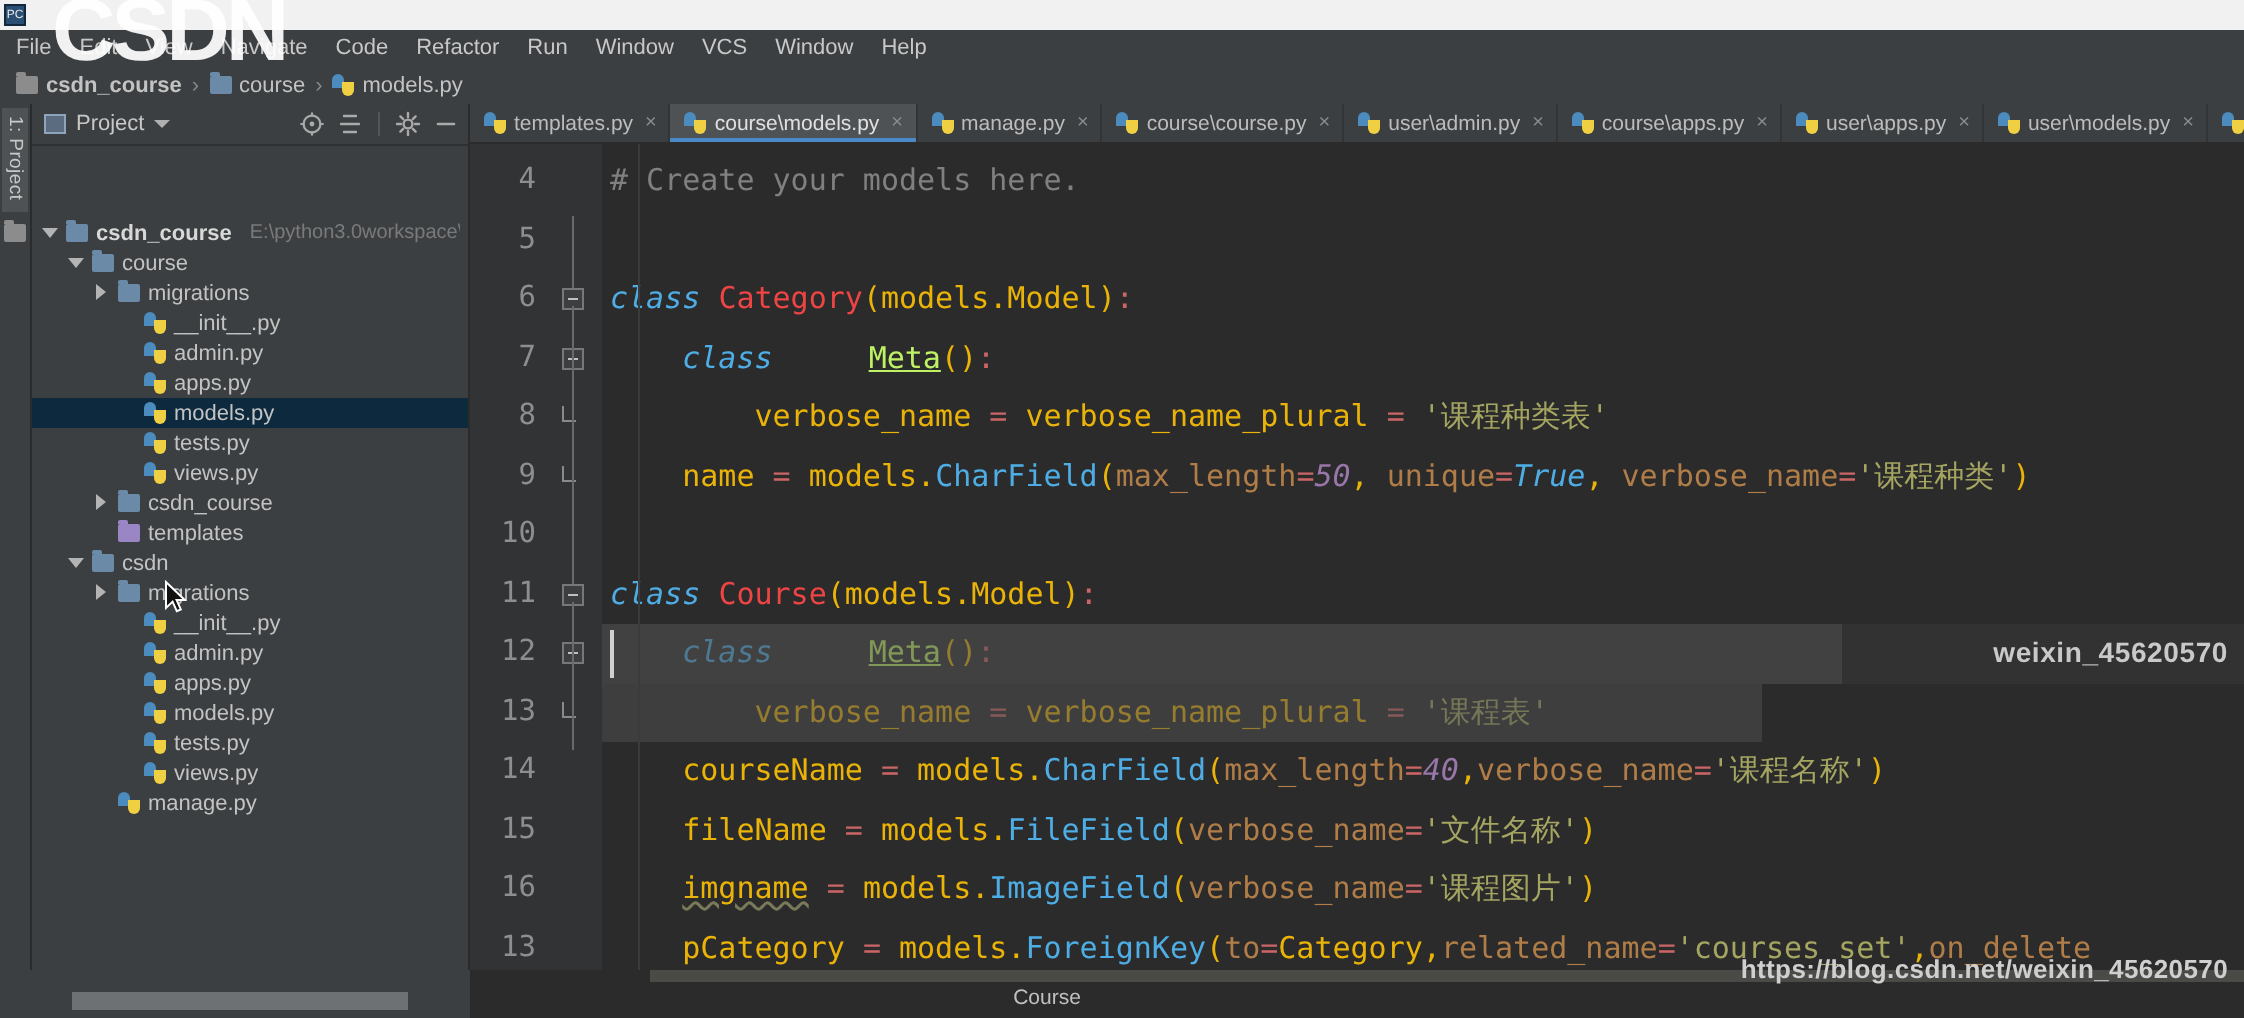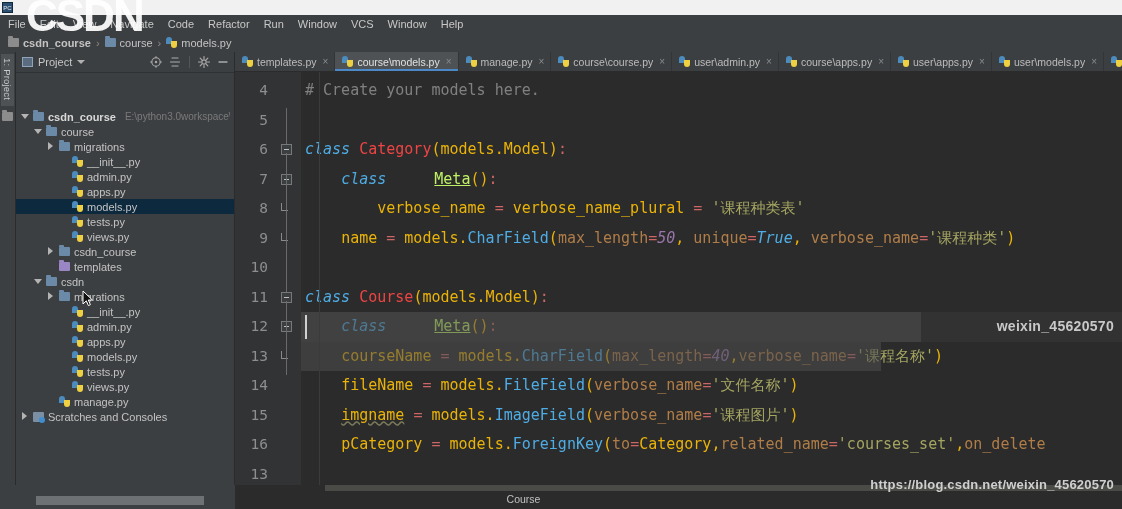--- a/index.html
+++ b/index.html
@@ -469,25 +469,20 @@
         <div class="row" style="padding-left: 43px;">
           <span class="arrow"></span>
           <span class="py-ico"></span>
           <span class="lbl">views.py</span>
         </div>
         <div class="row" style="padding-left: 30px;">
           <span class="arrow"></span>
           <span class="py-ico"></span>
           <span class="lbl">manage.py</span>
         </div>
-        <div class="row" style="padding-left: 4px;">
-          <span class="arrow"><i class="tri right"></i></span>
-          <span class="scratch-ico"></span>
-          <span class="lbl">Scratches and Consoles</span>
-        </div>
       </div>
 
     <div id="project-scroll">
       <div class="thumb"></div>
     </div>
   </div>
 
   <div id="editor-area">
 
     <div id="tabs">
@@ -585,20 +580,21 @@
       <div id="code">
           <div class="cl"><span class="t-comment"># Create your models here.</span></div>
           <div class="cl"></div>
           <div class="cl"><span class="t-kw">class</span> <span class="t-cls">Category</span><span class="t-plain">(models.Model)</span><span class="t-colon">:</span></div>
           <div class="cl">    <span class="t-kw">class</span> <span class="t-meta">Meta</span><span class="t-plain">()</span><span class="t-colon">:</span></div>
           <div class="cl">        <span class="t-plain">verbose_name</span> <span class="t-eq">=</span> <span class="t-plain">verbose_name_plural</span> <span class="t-eq">=</span> <span class="t-str">'课程种类表'</span></div>
           <div class="cl">    <span class="t-plain">name</span> <span class="t-eq">=</span> <span class="t-plain">models.</span><span class="t-field">CharField</span><span class="t-plain">(</span><span class="t-kwarg">max_length</span><span class="t-eq">=</span><span class="t-num">50</span><span class="t-plain">, </span><span class="t-kwarg">unique</span><span class="t-eq">=</span><span class="t-bool">True</span><span class="t-plain">, </span><span class="t-kwarg">verbose_name</span><span class="t-eq">=</span><span class="t-str">'课程种类'</span><span class="t-plain">)</span></div>
           <div class="cl"></div>
           <div class="cl"><span class="t-kw">class</span> <span class="t-cls">Course</span><span class="t-plain">(models.Model)</span><span class="t-colon">:</span></div>
           <div class="cl caretline">    <span class="t-kw">class</span> <span class="t-meta">Meta</span><span class="t-plain">()</span><span class="t-colon">:</span></div>
+          <div class="cl">        <span class="t-plain">verbose_name</span> <span class="t-eq">=</span> <span class="t-plain">verbose_name_plural</span> <span class="t-eq">=</span> <span class="t-str">'课程表'</span></div>
           <div class="cl">    <span class="t-plain">courseName</span> <span class="t-eq">=</span> <span class="t-plain">models.</span><span class="t-field">CharField</span><span class="t-plain">(</span><span class="t-kwarg">max_length</span><span class="t-eq">=</span><span class="t-num">40</span><span class="t-plain">,</span><span class="t-kwarg">verbose_name</span><span class="t-eq">=</span><span class="t-str">'课程名称'</span><span class="t-plain">)</span></div>
           <div class="cl">    <span class="t-plain">fileName</span> <span class="t-eq">=</span> <span class="t-plain">models.</span><span class="t-field">FileField</span><span class="t-plain">(</span><span class="t-kwarg">verbose_name</span><span class="t-eq">=</span><span class="t-str">'文件名称'</span><span class="t-plain">)</span></div>
           <div class="cl">    <span class="t-squig t-plain">imgname</span> <span class="t-eq">=</span> <span class="t-plain">models.</span><span class="t-field">ImageField</span><span class="t-plain">(</span><span class="t-kwarg">verbose_name</span><span class="t-eq">=</span><span class="t-str">'课程图片'</span><span class="t-plain">)</span></div>
           <div class="cl">    <span class="t-plain">pCategory</span> <span class="t-eq">=</span> <span class="t-plain">models.</span><span class="t-field">ForeignKey</span><span class="t-plain">(</span><span class="t-kwarg">to</span><span class="t-eq">=</span><span class="t-plain">Category,</span><span class="t-kwarg">related_name</span><span class="t-eq">=</span><span class="t-str">'courses_set'</span><span class="t-plain">,</span><span class="t-kwarg">on_delete</span></div>
           <div class="sel-band" style="left: 0px; top: 240px; width: 620px; height: 29.5px;"></div>
           <div class="sel-band" style="left: 0px; top: 269.5px; width: 580px; height: 29.5px;"></div>
           <div class="caret" style="left: 4px; top: 243px; height: 24px;"></div>
           <div class="rmargin" style="left: 18px;"></div>
         </div>
     </div>

